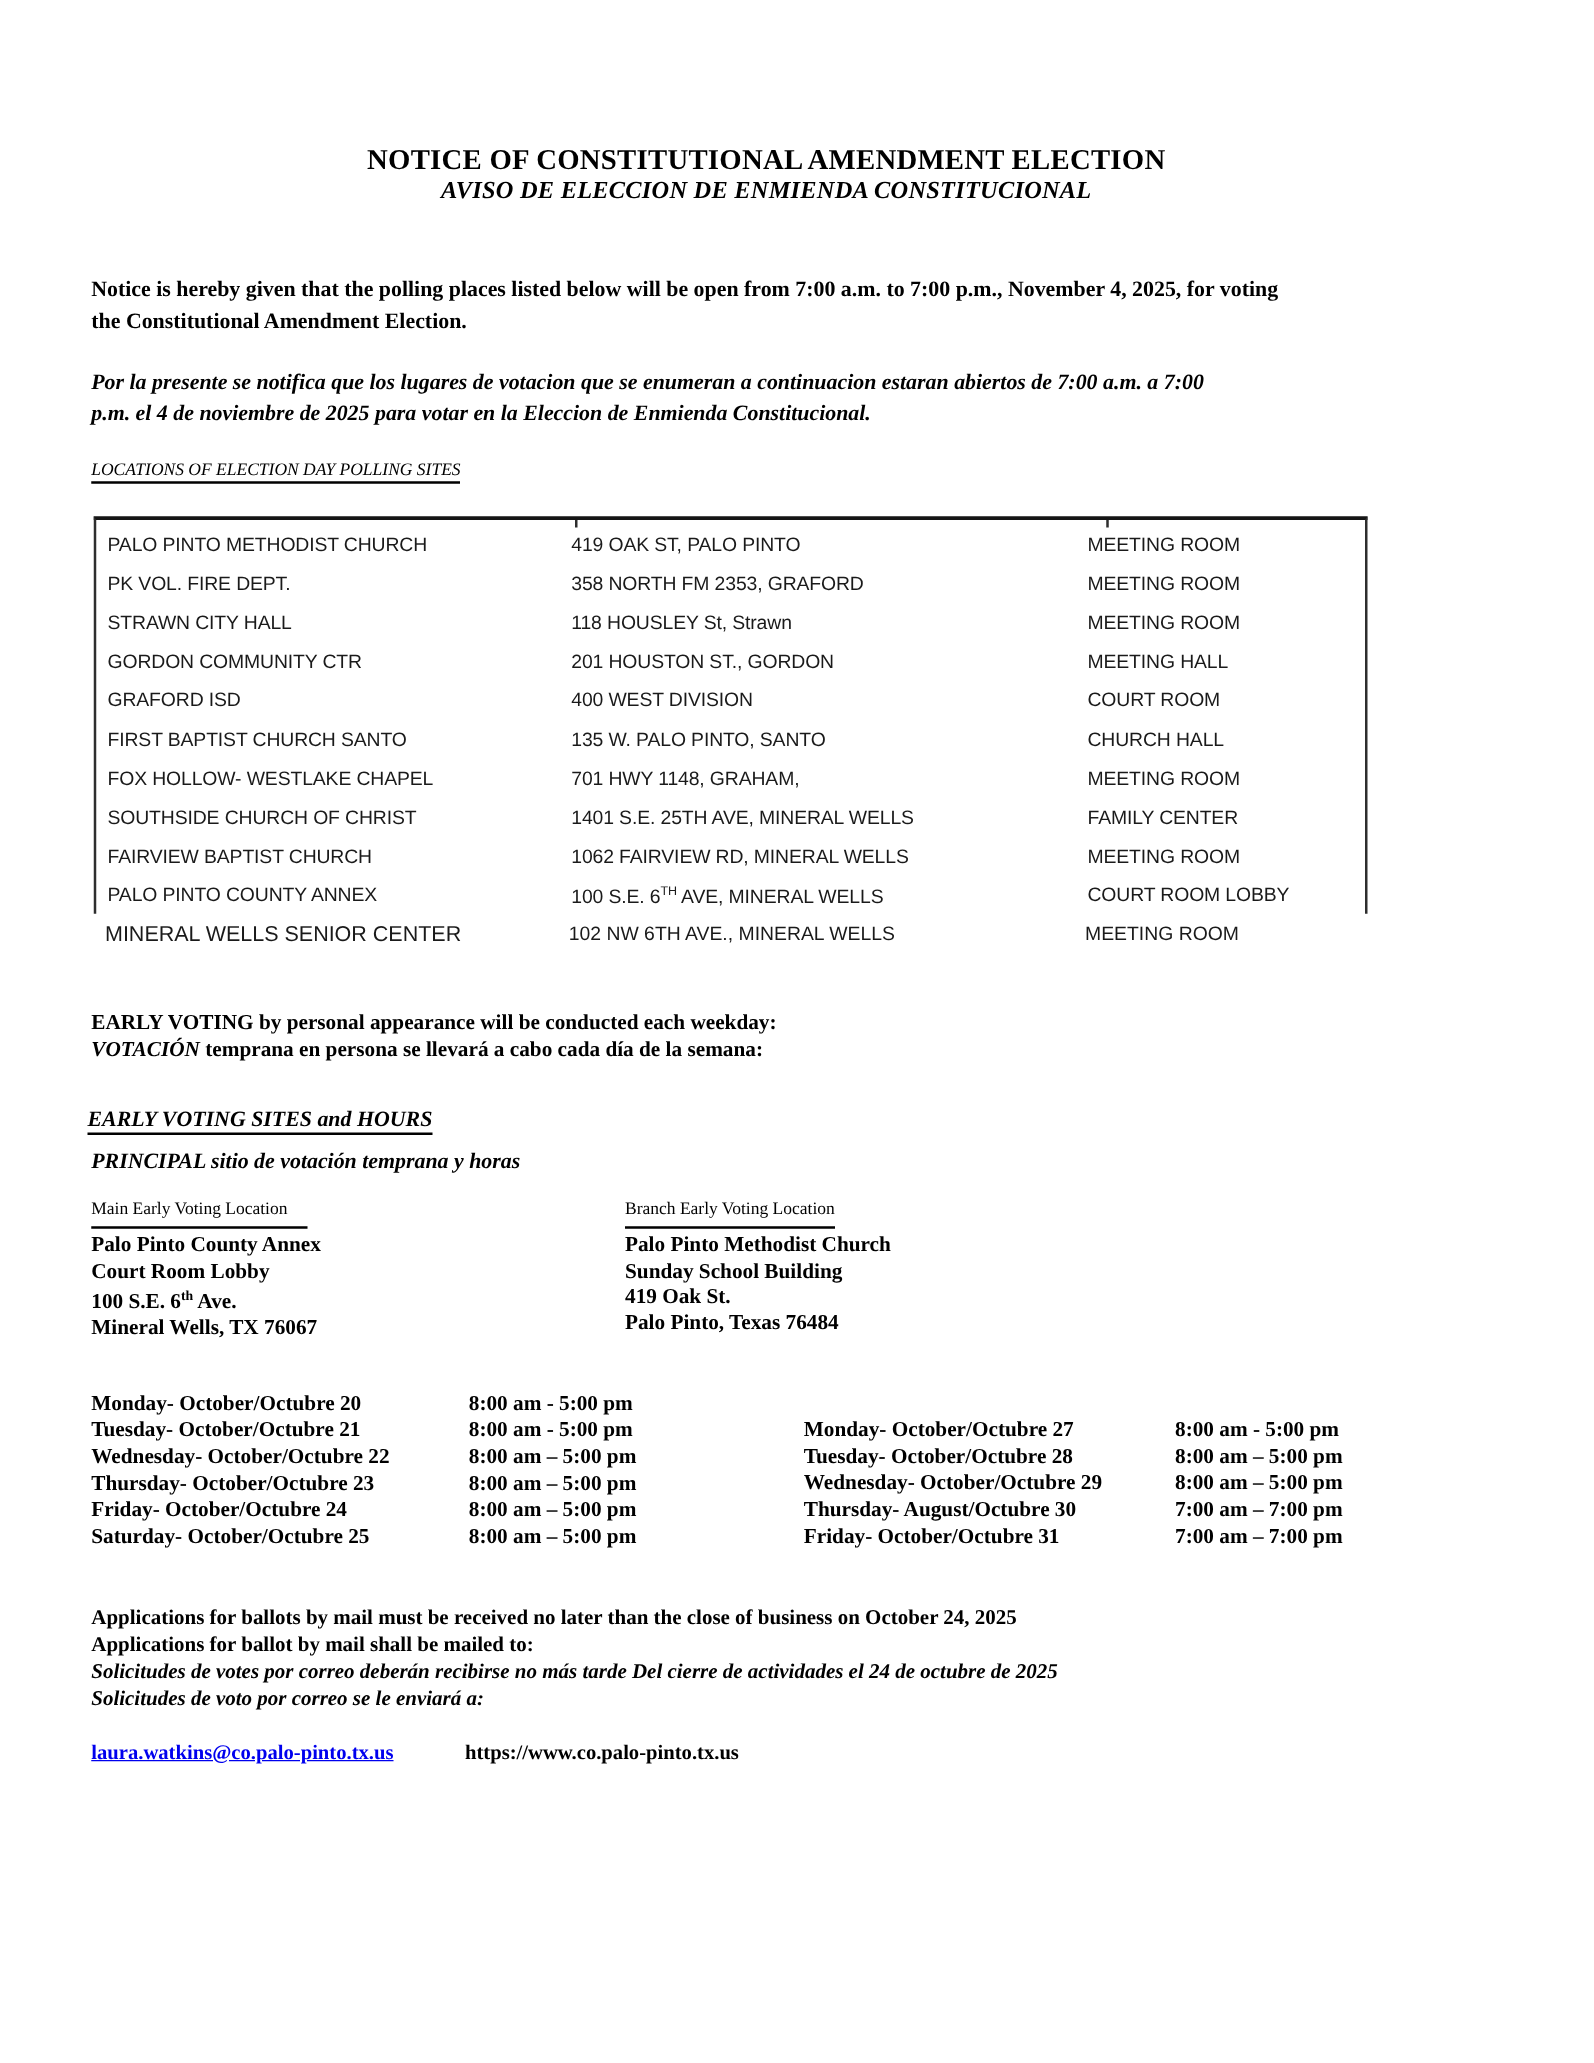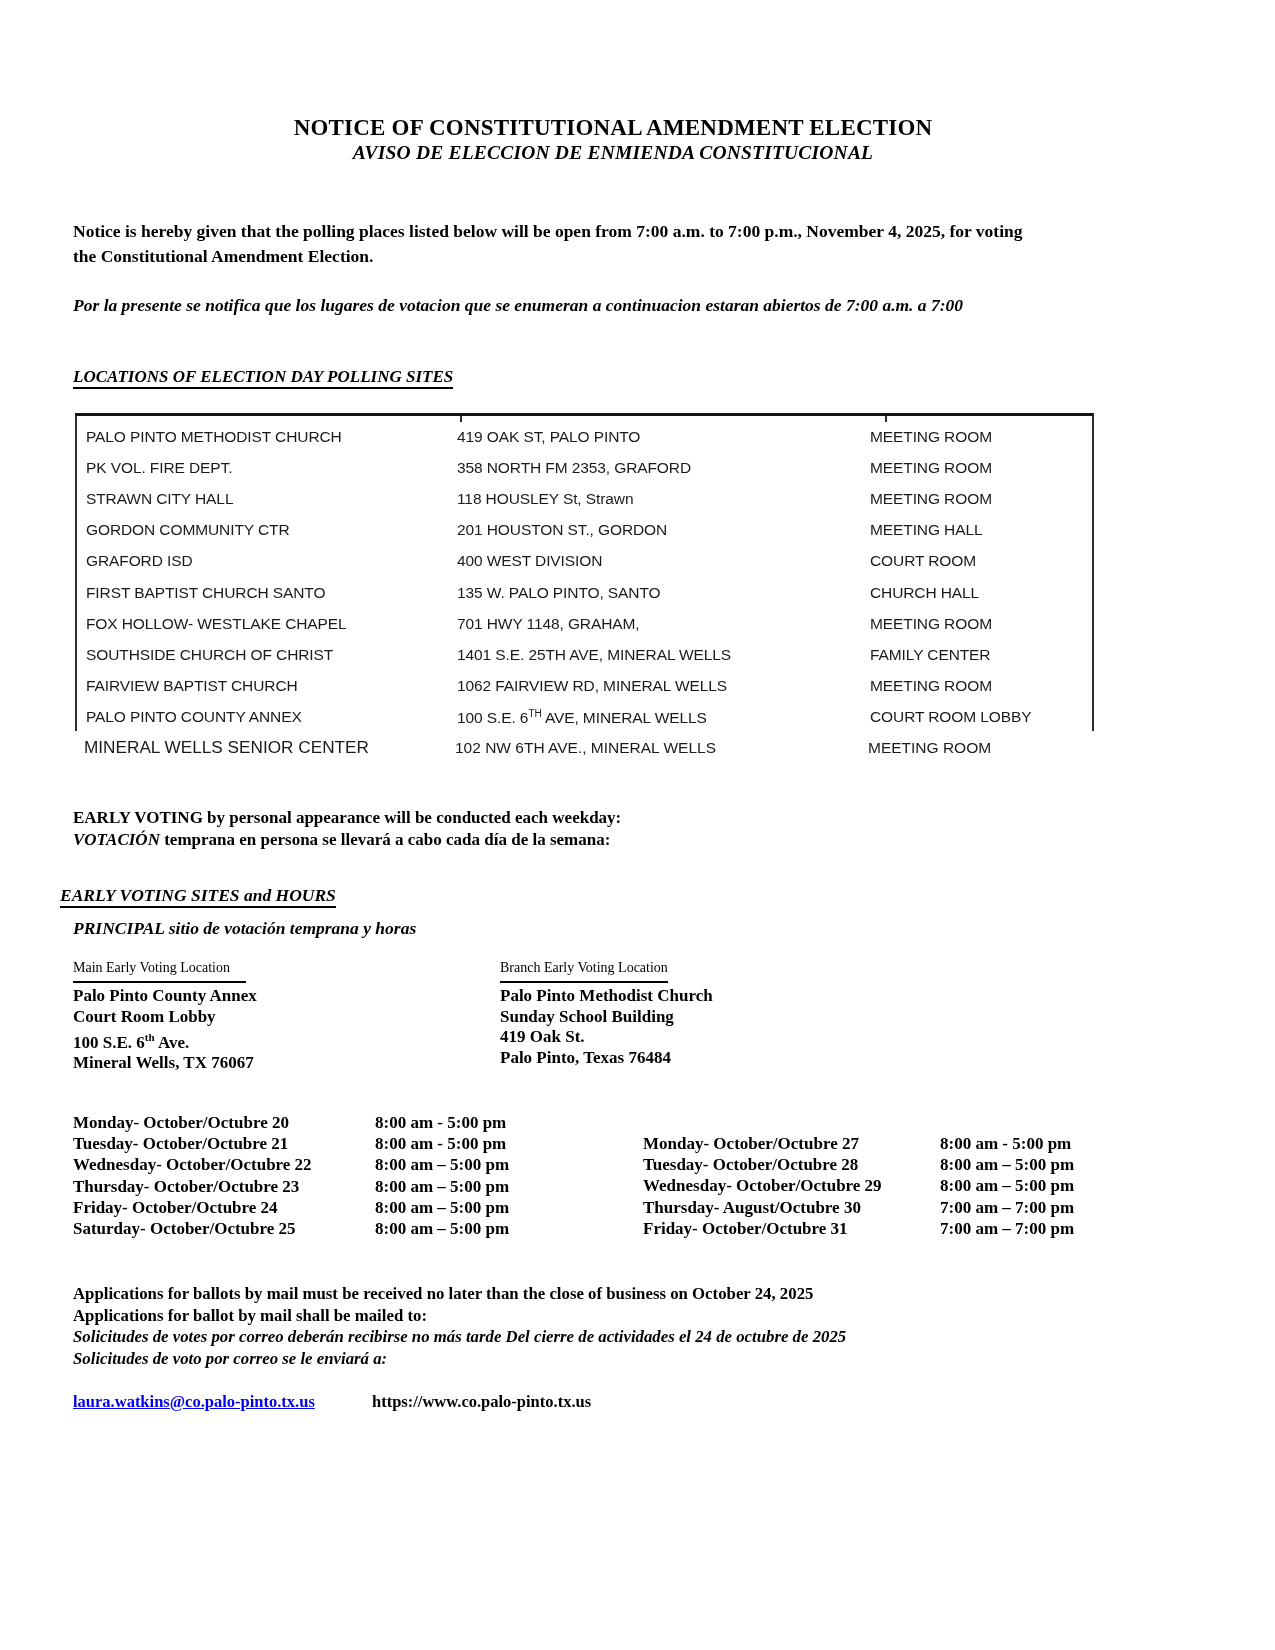--- a/index.html
+++ b/index.html
@@ -11,21 +11,21 @@
   .abs{position:absolute;}
   
   .title-block{left:73px;top:115px;width:1080px;text-align:center;line-height:25px;}
   .title-en{font-size:23px;font-weight:bold;letter-spacing:.2px;}
   .title-es{font-size:19.5px;font-weight:bold;font-style:italic;letter-spacing:.2px;}
   
   .para{left:73px;width:1140px;font-weight:bold;line-height:25px;font-size:17.5px;}
   .para-en{top:219px;}
   .para-es{top:293px;font-style:italic;}
   
-  .loc-heading{left:73px;top:365px;font-size:17px;font-weight:bold;font-style:italic;line-height:23px;}
+  .loc-heading{left:73px;top:365px;font-size:14px;font-weight:normal;font-style:italic;line-height:23px;}
   .loc-heading span{border-bottom:2.5px solid #000;padding-bottom:1px;}
   
   .ptable{
     left:75px;top:413px;width:1015px;height:315px;
     border-top:3px solid #151515;border-left:2px solid #2e2e2e;border-right:2px solid #2e2e2e;
     font-family:"Liberation Sans", sans-serif;color:#1a1a1a;overflow:visible;
   }
   .tick{position:absolute;top:0;width:2px;height:6px;background:#2e2e2e;}
   .tick1{left:383px;} .tick2{left:808px;}
   #ptable-rows{padding-top:5px;}
@@ -36,21 +36,21 @@
   .trow sup{font-size:10px;}
   .overflow-row{left:75px;top:733px;width:1015px;height:29px;display:flex;align-items:center;
     font-family:"Liberation Sans", sans-serif;color:#1a1a1a;font-size:15.5px;position:absolute;}
   .overflow-row .c-site{position:absolute;left:9px;font-size:17.2px;white-space:nowrap;}
   .overflow-row .c-addr{position:absolute;left:380px;white-space:nowrap;}
   .overflow-row .c-room{position:absolute;left:793px;white-space:nowrap;}
   
   .ev-announce{left:73px;top:807px;width:1100px;font-weight:bold;font-size:17px;line-height:22px;}
   .italic{font-style:italic;}
   
-  .ev-heading{left:60px;top:884px;font-size:17.5px;font-weight:bold;font-style:italic;line-height:22px;}
+  .ev-heading{left:70px;top:884px;font-size:17.5px;font-weight:bold;font-style:italic;line-height:22px;}
   .ev-heading span{border-bottom:2px solid #000;padding-bottom:1px;}
   .ev-subheading{left:73px;top:917px;font-size:17.5px;font-weight:bold;font-style:italic;line-height:22px;}
   
   .loc-block{top:956px;width:430px;}
   .loc-main{left:73px;} .loc-branch{left:500px;}
   .loc-block .loc-head{font-size:14px;font-weight:normal;line-height:24px;display:inline-block;
     border-bottom:2.5px solid #000;padding-bottom:1px;}
   .loc-main .loc-head{padding-right:16px;}
   .loc-block .loc-lines{margin-top:3px;font-size:17px;font-weight:bold;line-height:20.6px;}
   .loc-block sup{font-size:11px;}
@@ -78,20 +78,21 @@
     <div class="title-es">AVISO DE ELECCION DE ENMIENDA CONSTITUCIONAL</div>
   </header>
 
   <div class="abs para para-en">
     <div>Notice is hereby given that the polling places listed below will be open from 7:00 a.m. to 7:00 p.m., November 4, 2025, for voting</div>
     <div>the Constitutional Amendment Election.</div>
   </div>
 
   <div class="abs para para-es">
     <div>Por la presente se notifica que los lugares de votacion que se enumeran a continuacion estaran abiertos de 7:00 a.m. a 7:00</div>
+    <div>p.m. el 4 de noviembre de 2025 para votar en la Eleccion de Enmienda Constitucional.</div>
   </div>
 
   <div class="abs loc-heading">
     <span>LOCATIONS OF ELECTION DAY POLLING SITES</span>
   </div>
 
   <section class="abs ptable">
     <div class="tick tick1"></div>
     <div class="tick tick2"></div>
     <div id="ptable-rows">

